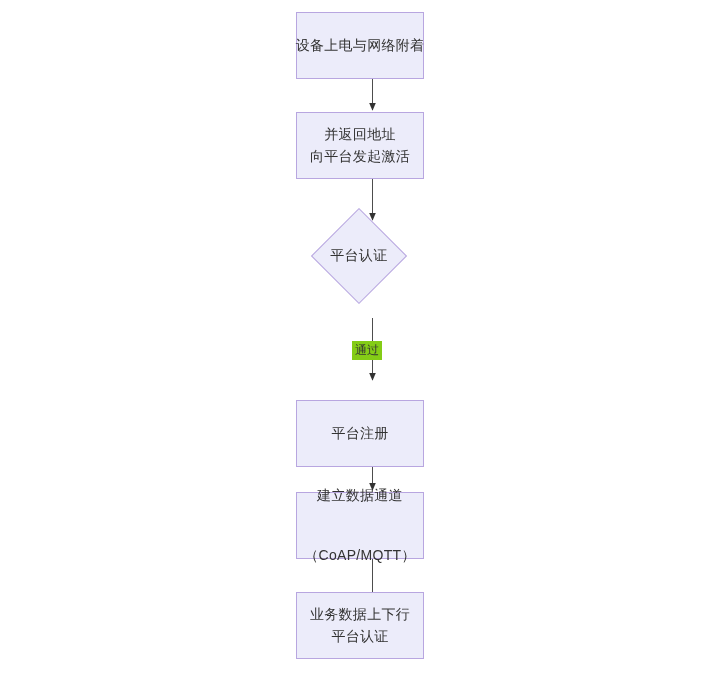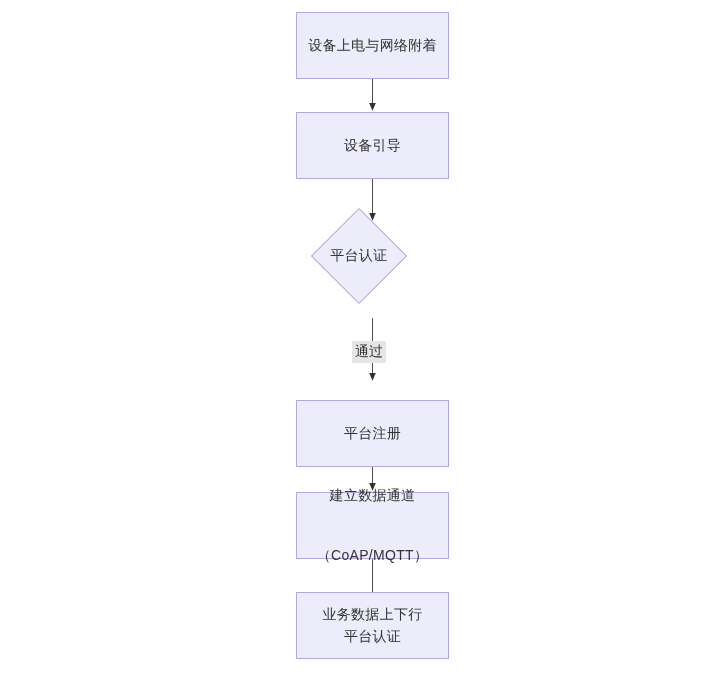--- a/index.html
+++ b/index.html
@@ -42,44 +42,44 @@
     line-height: 1.55;
     text-align: center;
     letter-spacing: 0.3px;
   }
   .node .line {
     display: block;
     white-space: nowrap;
   }
   .node-box {
     left: 296px;
-    width: 153px;
+    width: 128px;
     height: 67px;
     text-align: right;
   }
   .node-decision {
     left: 325px;
     top: 222px;
     width: 68px;
     height: 68px;
     transform: rotate(45deg);
     background: #ececfa;
     border: 1px solid #b8a6e0;
   }
   .node-decision .dtext {
     transform: rotate(-45deg);
     white-space: nowrap;
     font-size: 14px;
     line-height: 1.55;
   }
   .edge-label {
     position: absolute;
-    background: #e5e5e5;
+    background: #84cc16;
     color: #333333;
-    font-size: 14px;
+    font-size: 12px;
     line-height: 1.4;
     padding: 1px 3px;
     white-space: nowrap;
     text-align: center;
   }
 </style>
 </head>
 <body>
 
 <div id="flow-canvas">
@@ -100,21 +100,22 @@
     <line x1="372.5" y1="449" x2="372.5" y2="490" stroke="#4d4d4d" stroke-width="1" marker-end="url(#arrowhead)"></line>
 
     <line x1="372.5" y1="559" x2="372.5" y2="600" stroke="#4d4d4d" stroke-width="1" marker-end="url(#arrowhead)"></line>
   </svg>
 
   <div class="node node-box" style="top:12px;">
     <span class="line">设备上电与网络附着</span>
   </div>
 
   <div class="node node-box" style="top:112px;">
-    <span class="line">设备引导</span>
+    <span class="line">并返回地址</span>
+    <span class="line">向平台发起激活</span>
   </div>
 
   <div class="node node-decision">
     <span class="dtext">平台认证</span>
   </div>
 
   <div class="edge-label" style="left:352px; top:341px;">通过</div>
 
   <div class="node node-box" style="top:400px;">
     <span class="line">平台注册</span>

